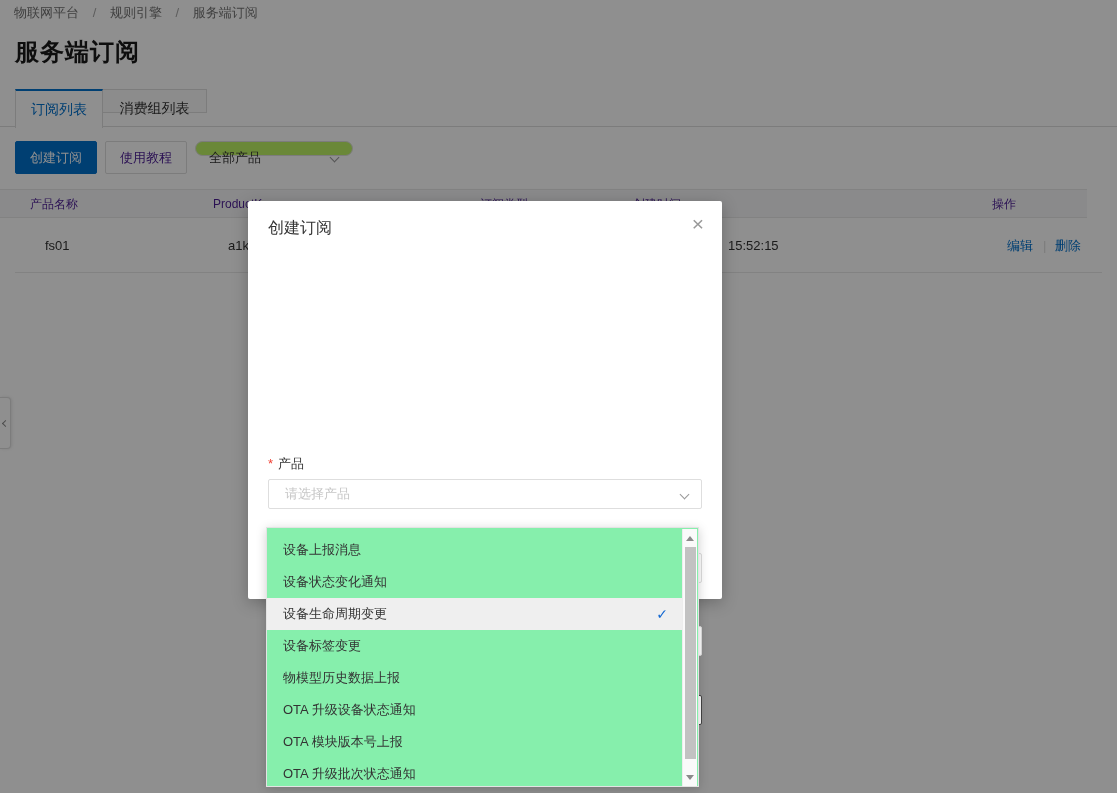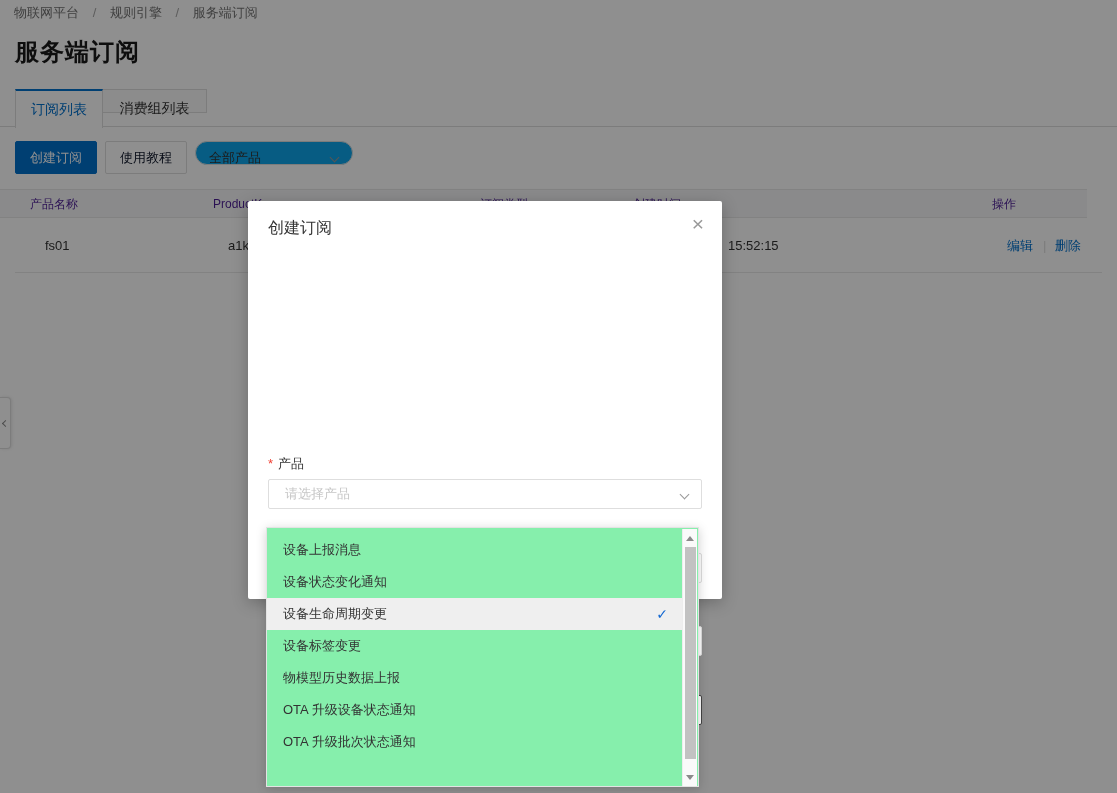--- a/index.html
+++ b/index.html
@@ -16,22 +16,22 @@
   .breadcrumb .crumb-link { cursor:pointer; }
   .page-title { position:absolute; left:15px; top:36px; font-size:24px; font-weight:bold; color:#1a1a1a; letter-spacing:1px; }
   
   .tabbar { position:absolute; left:0; top:89px; width:100%; height:38px; border-bottom:1px solid #ddd; }
   .tab { position:absolute; top:0; height:24px; line-height:36px; font-size:14px; text-align:center; cursor:pointer; }
   .tab-active { left:15px; width:88px; background:#fff; border:1px solid #ddd; border-top:2px solid #0070cc; border-bottom:none; color:#0070cc; height:39px; }
   .tab-inactive { left:103px; width:104px; background:#fafafa; border:1px solid #ddd; border-left:none; color:#333; }
   
   .btn { position:absolute; top:141px; height:33px; line-height:31px; font-size:13px; text-align:center; border-radius:2px; cursor:pointer; }
   .btn-primary { left:15px; width:82px; background:#0070cc; color:#fff; border:1px solid #0070cc; }
-  .btn-default { left:105px; width:82px; background:#fff; color:#0f172a; border:1px solid #ddd; }
-  .toolbar-select { position:absolute; left:195px; top:141px; width:158px; height:24px; border:1px solid #ddd; border-radius:12px; background:#0ea5e9; font-size:13px; color:#333; line-height:31px; padding-left:13px; cursor:pointer; }
+  .btn-default { left:105px; width:82px; background:#fff; color:#4c1d95; border:1px solid #ddd; }
+  .toolbar-select { position:absolute; left:195px; top:141px; width:158px; height:15px; border:1px solid #ddd; border-radius:12px; background:#bef264; font-size:13px; color:#333; line-height:31px; padding-left:13px; cursor:pointer; }
   
   .chev { display:inline-block; width:7px; height:7px; border-right:1px solid #999; border-bottom:1px solid #999; }
   .chev-down { transform:rotate(45deg); }
   .chev-up { transform:rotate(-135deg); }
   .toolbar-select .chev { position:absolute; right:14px; top:12px; }
   
   .table-header { position:absolute; left:0; top:189px; width:1087px; height:29px; background:#f6f7f8; border-top:1px solid #e8e8e8; border-bottom:1px solid #e8e8e8; font-size:12px; color:#4c1d95; }
   .th { position:absolute; top:0; line-height:29px; }
   .table-row { position:absolute; left:15px; top:218px; width:1087px; height:55px; border-bottom:1px solid #e8e8e8; font-size:13px; color:#333; }
   .td { position:absolute; top:0; line-height:55px; }
@@ -166,20 +166,21 @@
     <div class="dropdown-list">
       <div class="option"><span>设备上报消息</span></div>
       <div class="option"><span>设备状态变化通知</span></div>
       <div class="option option-selected">
         <span>设备生命周期变更</span>
         <span class="check">✓</span>
       </div>
       <div class="option"><span>设备标签变更</span></div>
       <div class="option"><span>物模型历史数据上报</span></div>
       <div class="option"><span>OTA 升级设备状态通知</span></div>
+      <div class="option"><span>OTA 模块版本号上报</span></div>
       <div class="option"><span>OTA 升级批次状态通知</span></div>
     </div>
     <div class="scrollbar">
       <div class="sb-arrow-up"></div>
       <div class="sb-thumb"></div>
       <div class="sb-arrow-down"></div>
     </div>
   </div>
 
 </div>

